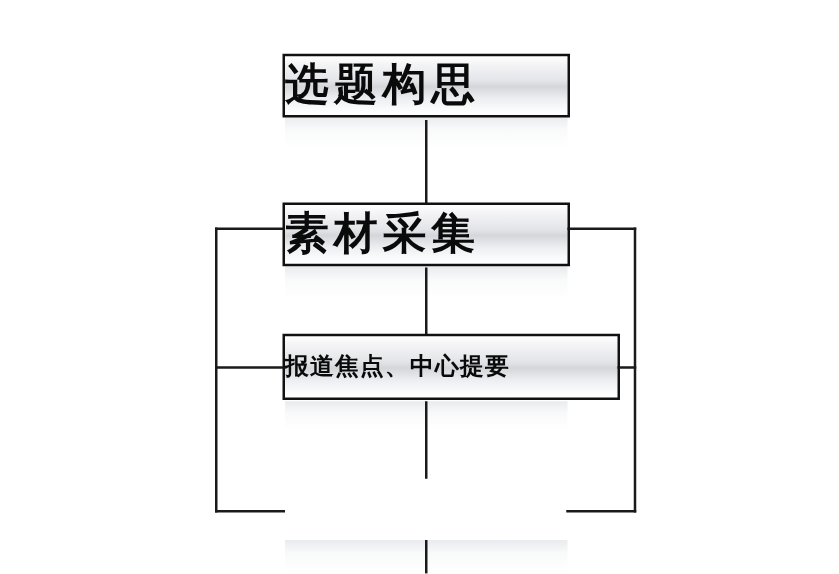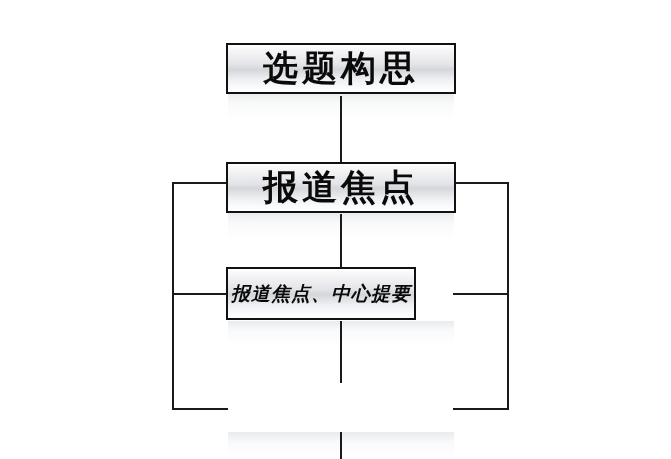--- a/index.html
+++ b/index.html
@@ -34,21 +34,20 @@
     background: linear-gradient(to bottom,
         #ffffff 0%,
         #f4f4f6 14%,
         #e3e4e8 42%,
         #d4d6da 52%,
         #eceef1 72%,
         #fafbfc 90%,
         #ffffff 100%);
     display: flex;
     align-items: center;
-    justify-content: center;
     text-align: center;
     color: #0a0a0a;
   }
   .node .label {
     display: block;
     line-height: 1.05;
     letter-spacing: 2px;
     font-weight: bold;
     white-space: nowrap;
   }
@@ -94,21 +93,21 @@
   <div class="line v" style="left:507px; top:182px; width:2px; height:228px;"></div>
   <div class="line h" style="left:453px; top:182px; width:56px; height:2px;"></div>
   <div class="line h" style="left:453px; top:293px; width:56px; height:2px;"></div>
   <div class="line h" style="left:453px; top:408px; width:56px; height:2px;"></div>
 
   <div class="node big" style="left:226px; top:43px; width:230px; height:51px;">
     <span class="label">选题构思</span>
   </div>
 
   <div class="node big" style="left:226px; top:162px; width:230px; height:51px;">
-    <span class="label">报道焦点</span>
+    <span class="label">素材采集</span>
   </div>
 
-  <div class="node small" style="left:226px; top:267px; width:190px; height:53px;font-style:italic;">
+  <div class="node small" style="left:226px; top:267px; width:270px; height:53px;">
     <span class="label">报道焦点、中心提要</span>
   </div>
 
 
 </div>
 
 </body></html>

